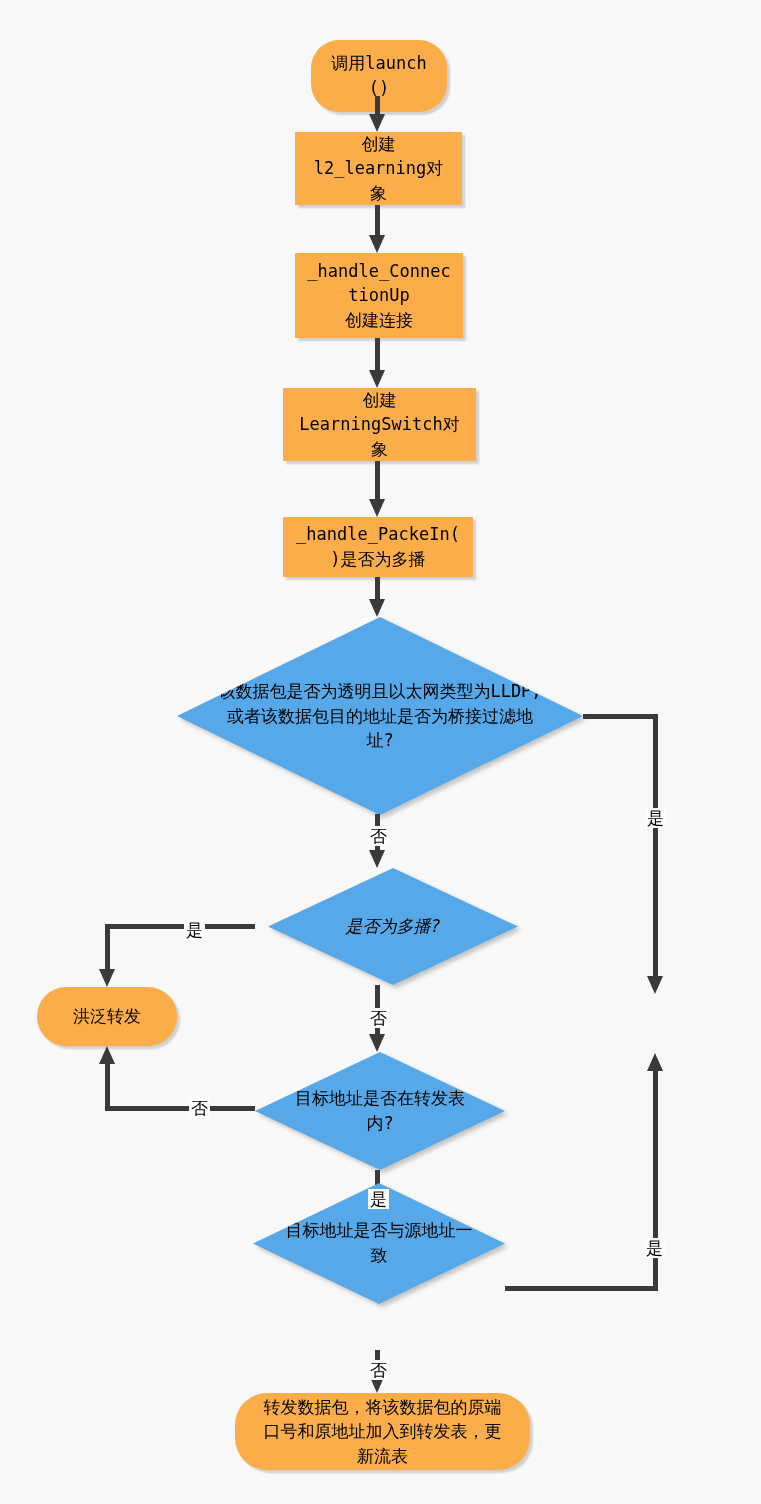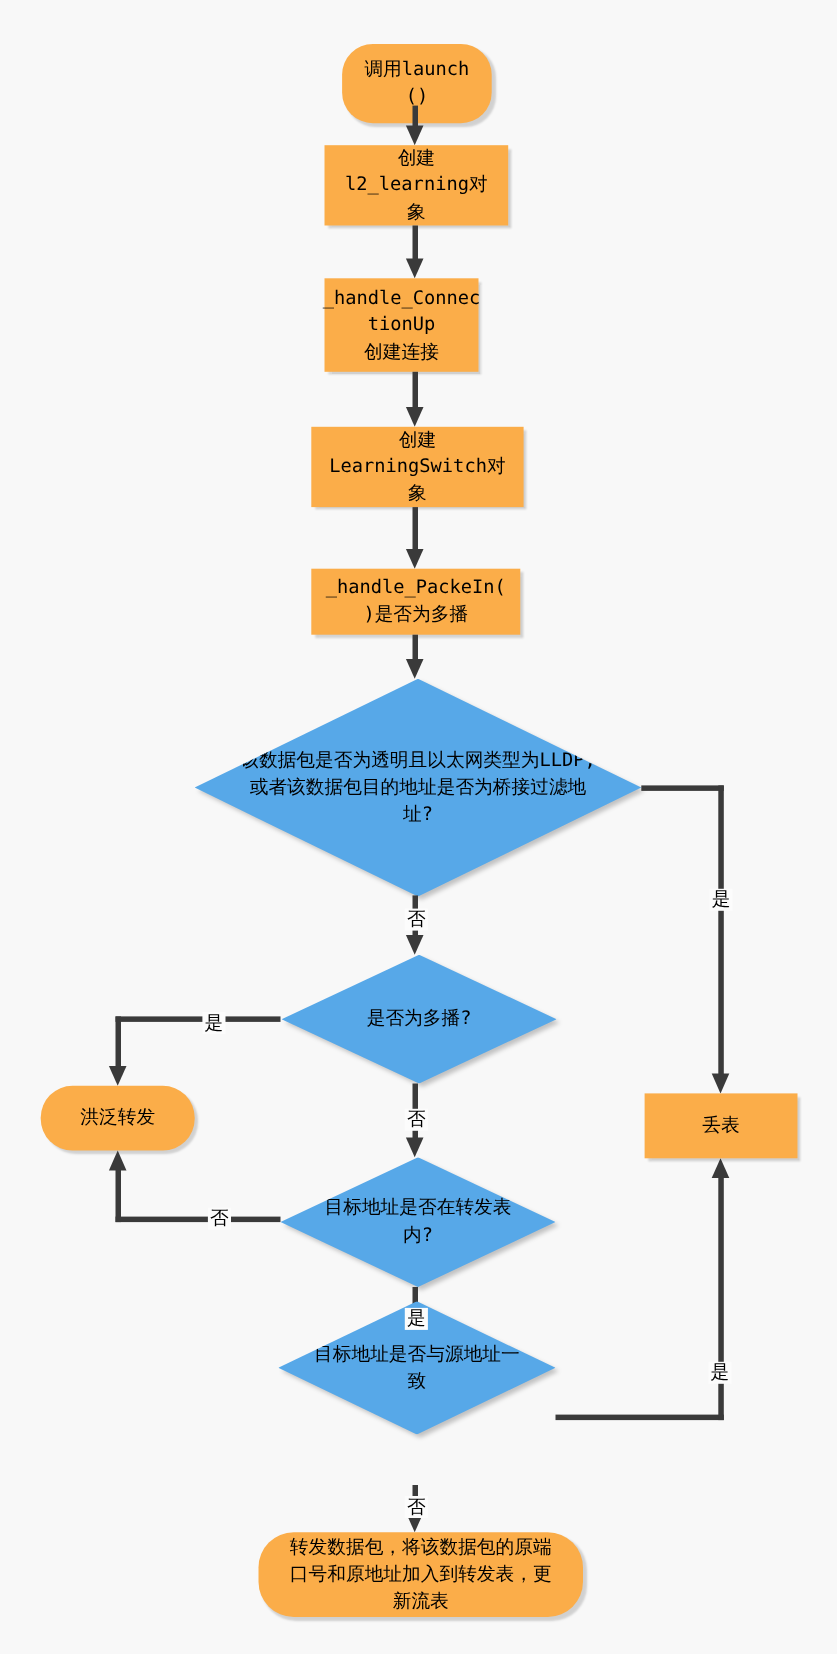--- a/index.html
+++ b/index.html
@@ -69,21 +69,21 @@
   <div class="vline" style="left:375px;top:96px;height:19px;"></div>
   <div class="arrow-down" style="left:369px;top:114px;"></div>
 
   <div class="node" style="left:295px;top:132px;width:167px;height:73px;">创建
 l2_learning对
 象</div>
 
   <div class="vline" style="left:375px;top:205px;height:31px;"></div>
   <div class="arrow-down" style="left:369px;top:235px;"></div>
 
-  <div class="node" style="left:295px;top:253px;width:140px;height:85px;">_handle_Connec
+  <div class="node" style="left:295px;top:253px;width:168px;height:85px;">_handle_Connec
 tionUp
 创建连接</div>
 
   <div class="vline" style="left:375px;top:338px;height:33px;"></div>
   <div class="arrow-down" style="left:369px;top:370px;"></div>
 
   <div class="node" style="left:283px;top:388px;width:193px;height:73px;">创建
 LearningSwitch对
 象</div>
 
@@ -104,21 +104,21 @@
 
   <div class="vline" style="left:375px;top:814px;height:37px;"></div>
   <div class="arrow-down" style="left:369px;top:850px;"></div>
   <div class="edge-label" style="left:368px;top:826px;">否</div>
 
   <div class="hline" style="left:583px;top:714px;width:75px;"></div>
   <div class="vline" style="left:653px;top:714px;height:263px;"></div>
   <div class="arrow-down" style="left:647px;top:976px;"></div>
   <div class="edge-label" style="left:645px;top:808px;">是</div>
 
-  <div class="diamond" style="left:256px;top:868px;width:250px;height:117px;">
+  <div class="diamond" style="left:268px;top:868px;width:250px;height:117px;font-style:italic;">
     <div class="shape">是否为多播?</div>
   </div>
 
   <div class="hline" style="left:105px;top:924px;width:150px;"></div>
   <div class="vline" style="left:105px;top:924px;height:46px;"></div>
   <div class="arrow-down" style="left:99px;top:969px;"></div>
   <div class="edge-label" style="left:184px;top:920px;">是</div>
 
   <div class="node" style="left:37px;top:987px;width:140px;height:59px;border-radius:29px;">洪泛转发</div>
 
@@ -143,21 +143,20 @@
   <div class="diamond" style="left:253px;top:1183px;width:252px;height:121px;font-family:Liberation Serif, serif;">
     <div class="shape">目标地址是否与源地址一
 致</div>
   </div>
 
   <div class="hline" style="left:505px;top:1286px;width:153px;"></div>
   <div class="vline" style="left:653px;top:1070px;height:221px;"></div>
   <div class="arrow-up" style="left:647px;top:1053px;"></div>
   <div class="edge-label" style="left:644px;top:1238px;">是</div>
 
-  <div class="node" style="left:586px;top:994px;width:139px;height:59px;">丢表</div>
 
   <div class="vline" style="left:375px;top:1350px;height:27px;"></div>
   <div class="arrow-down" style="left:369px;top:1375px;"></div>
   <div class="edge-label" style="left:368px;top:1360px;">否</div>
 
   <div class="node rounded" style="left:235px;top:1393px;width:295px;height:77px;">转发数据包，将该数据包的原端
 口号和原地址加入到转发表，更
 新流表</div>
 
 </div>

